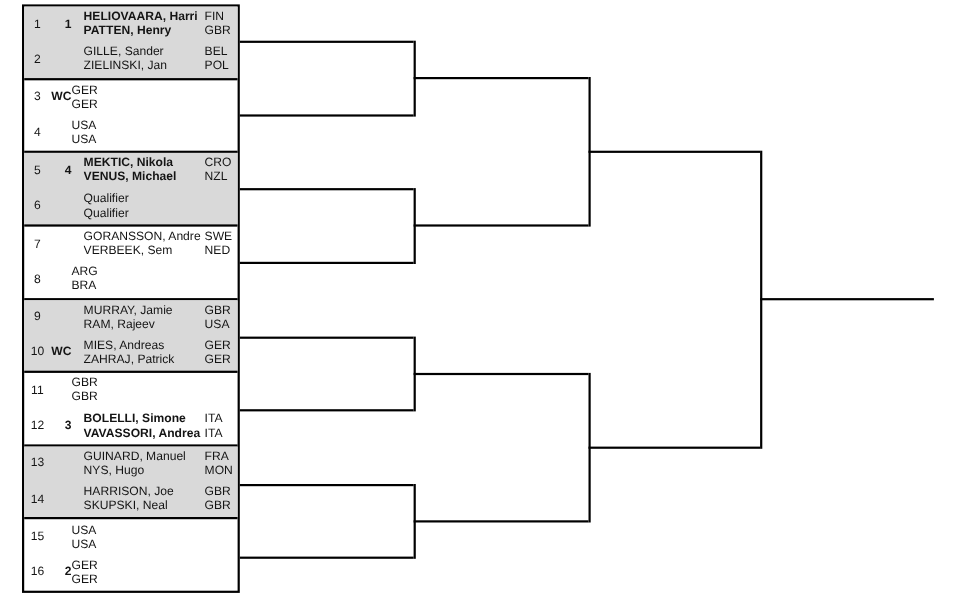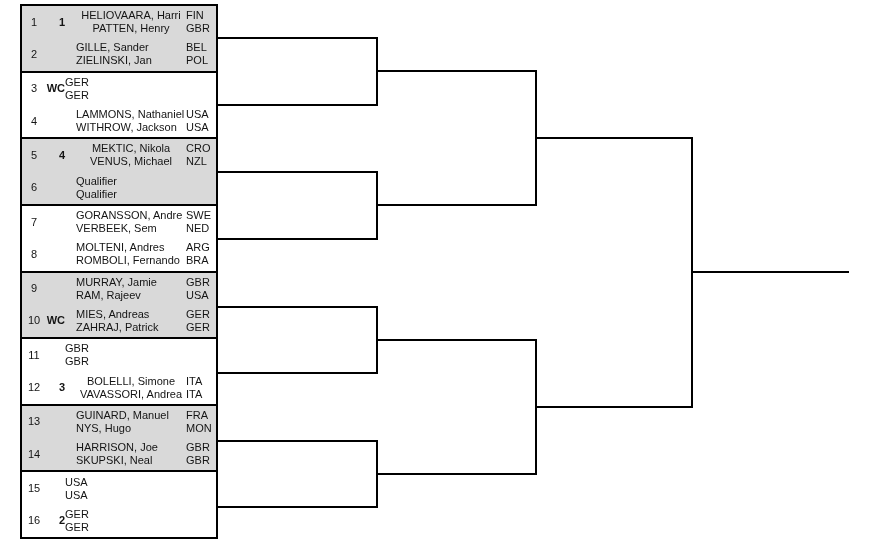--- a/index.html
+++ b/index.html
@@ -35,21 +35,21 @@
     align-items: center;
     font-size: 11px;
     line-height: 13px;
     color: #141414;
   }
   .col-pos  { width: 24px; flex: none; text-align: center; }
   .col-seed { width: 19px; flex: none; text-align: right; font-weight: bold; }
   .col-names { flex: 1; margin-left: 11px; overflow: hidden; white-space: nowrap; }
   .col-country { width: 30px; flex: none; }
   .txtline { height: 13px; }
-  .entry.seeded .col-names { font-weight: normal; text-align: center; }
+  .entry.seeded .col-names { font-weight: bold; }
   .hline { position: absolute; background: #000; height: 1.5px; }
   .vline { position: absolute; background: #000; width: 1.5px; }
 </style>
 </head>
 <body>
 
 <div id="draw-table">
     <div class="pair shaded">
       <div class="entry seeded">
         <div class="col-pos">1</div>
@@ -81,24 +81,20 @@
         <div class="col-pos">3</div>
         <div class="col-seed">WC</div>
         <div class="col-country">
           <div class="txtline">GER</div>
           <div class="txtline">GER</div>
         </div>
       </div>
       <div class="entry">
         <div class="col-pos">4</div>
         <div class="col-seed"></div>
-        <div class="col-names">
-          <div class="txtline">LAMMONS, Nathaniel</div>
-          <div class="txtline">WITHROW, Jackson</div>
-        </div>
         <div class="col-country">
           <div class="txtline">USA</div>
           <div class="txtline">USA</div>
         </div>
       </div>
     </div>
     <div class="pair shaded">
       <div class="entry seeded">
         <div class="col-pos">5</div>
         <div class="col-seed">4</div>
@@ -133,24 +129,20 @@
           <div class="txtline">VERBEEK, Sem</div>
         </div>
         <div class="col-country">
           <div class="txtline">SWE</div>
           <div class="txtline">NED</div>
         </div>
       </div>
       <div class="entry">
         <div class="col-pos">8</div>
         <div class="col-seed"></div>
-        <div class="col-names">
-          <div class="txtline">MOLTENI, Andres</div>
-          <div class="txtline">ROMBOLI, Fernando</div>
-        </div>
         <div class="col-country">
           <div class="txtline">ARG</div>
           <div class="txtline">BRA</div>
         </div>
       </div>
     </div>
     <div class="pair shaded">
       <div class="entry">
         <div class="col-pos">9</div>
         <div class="col-seed"></div>

